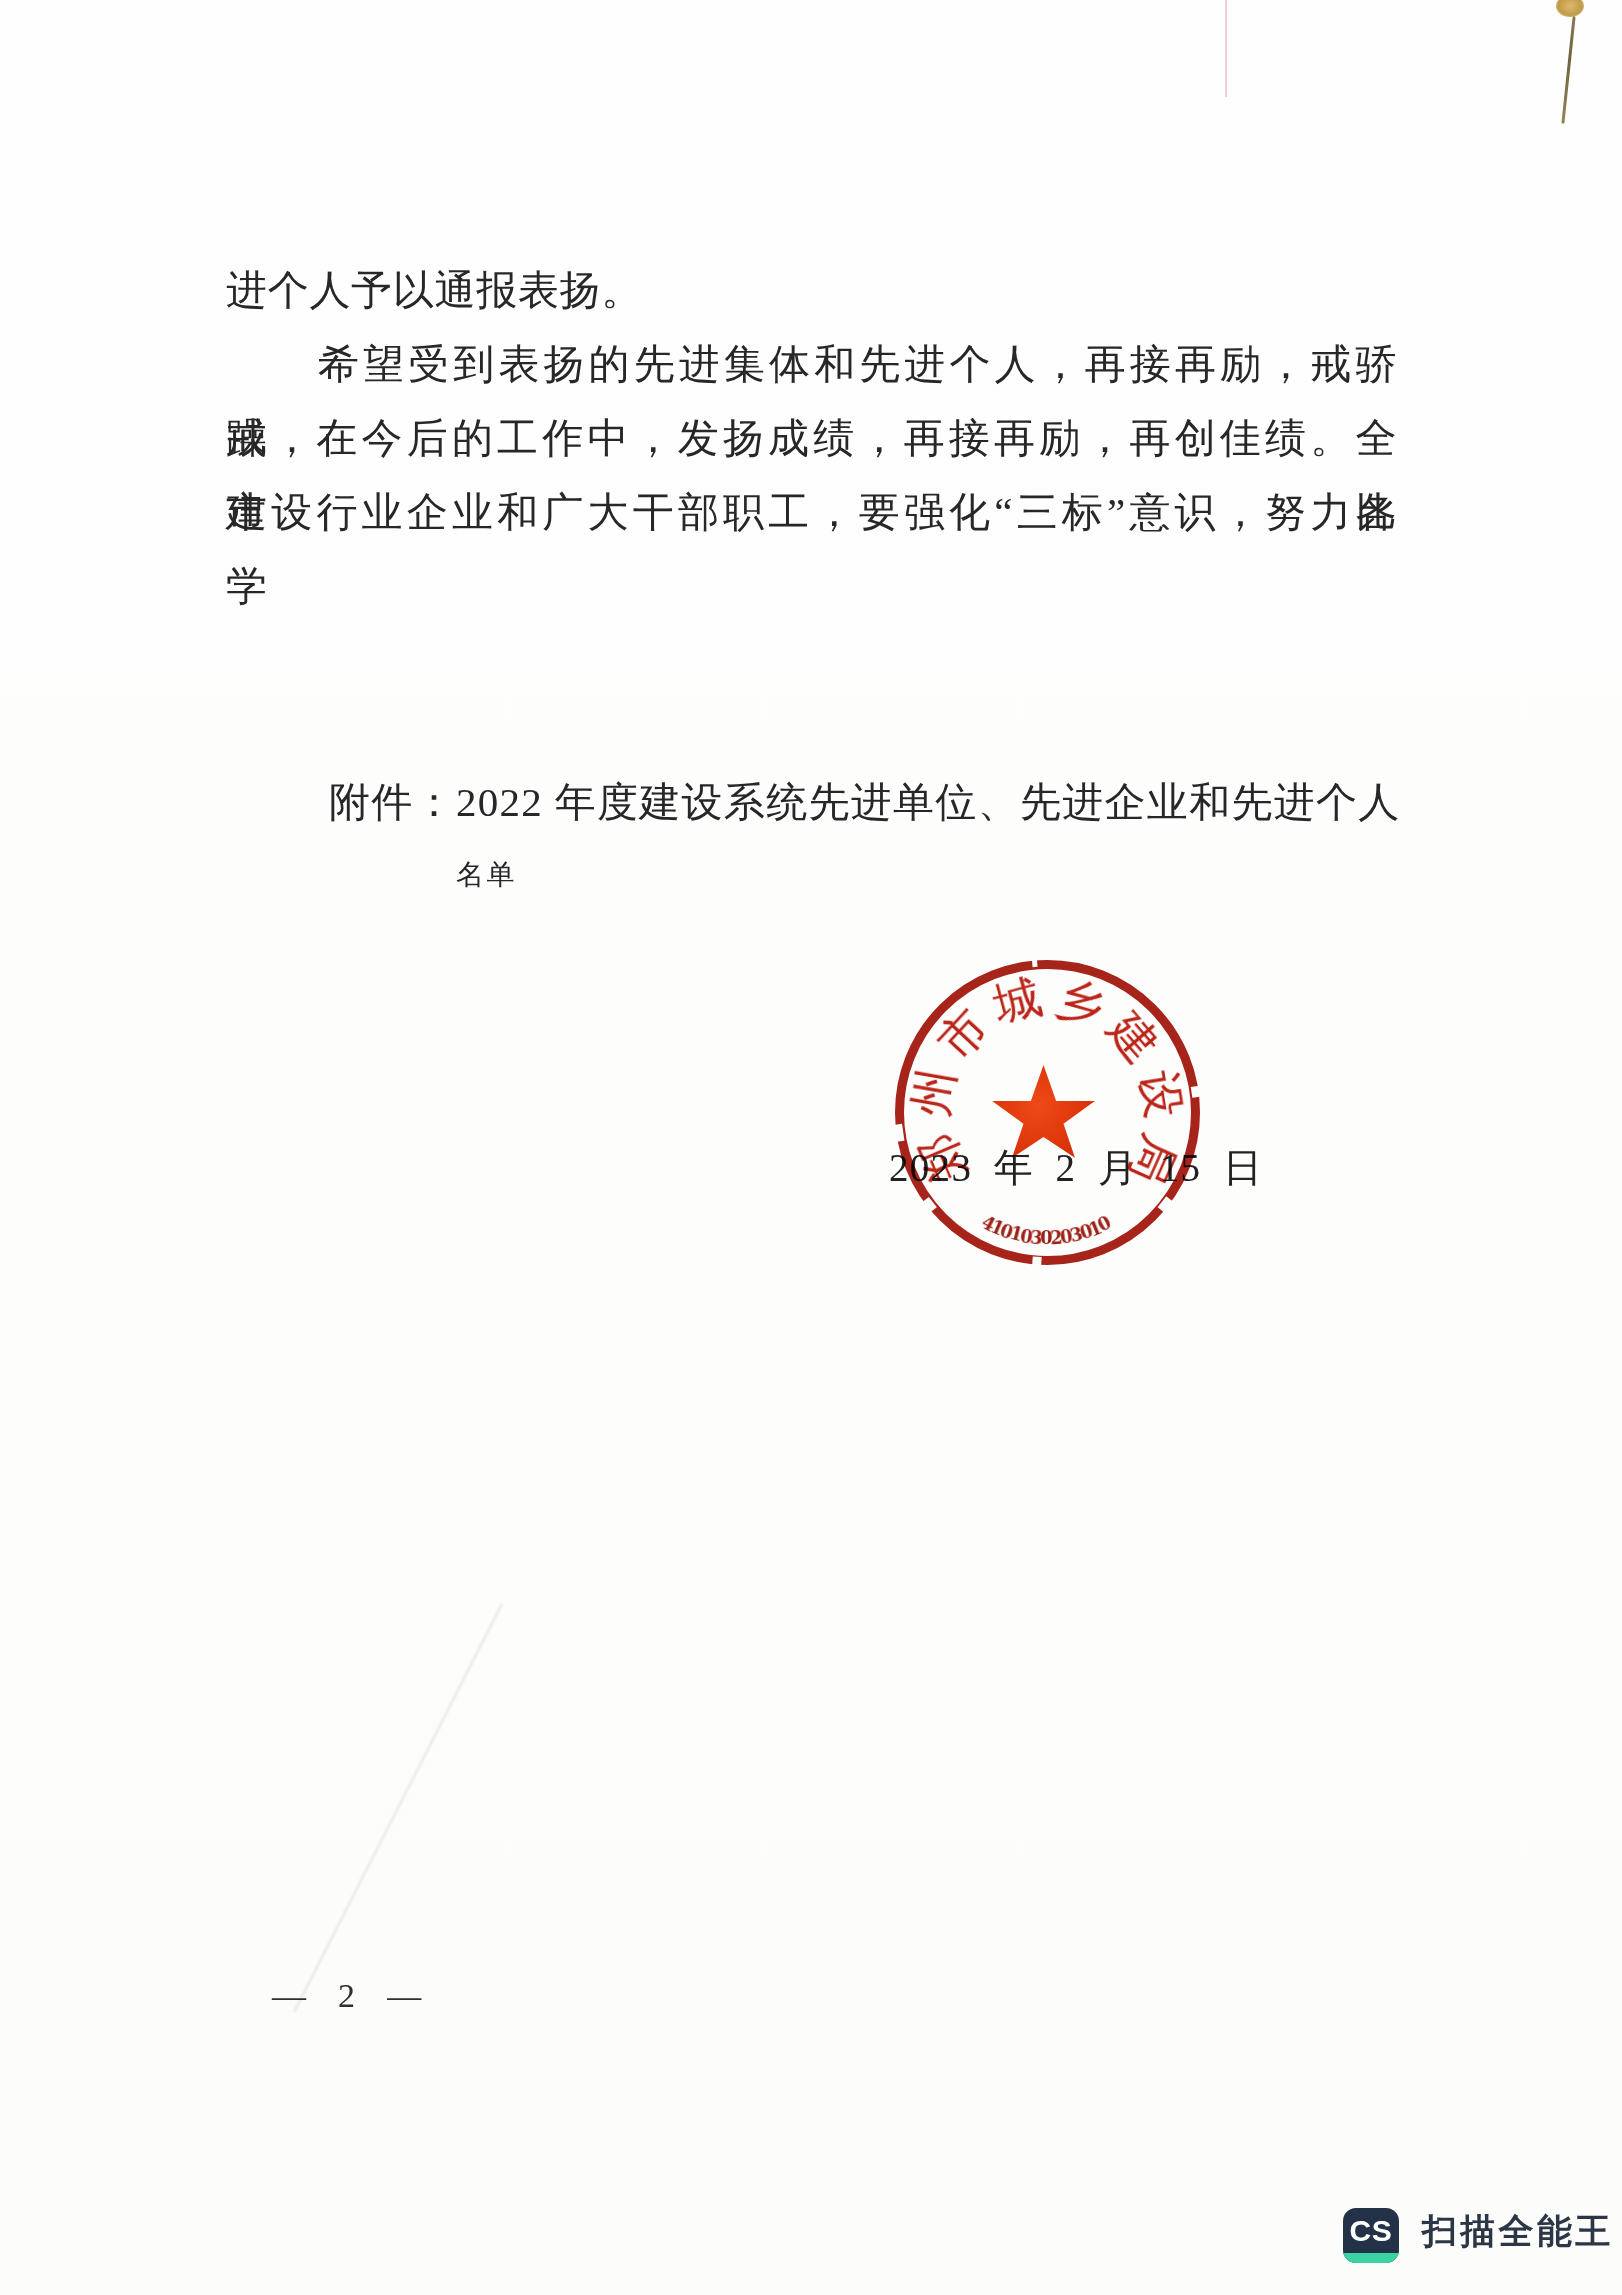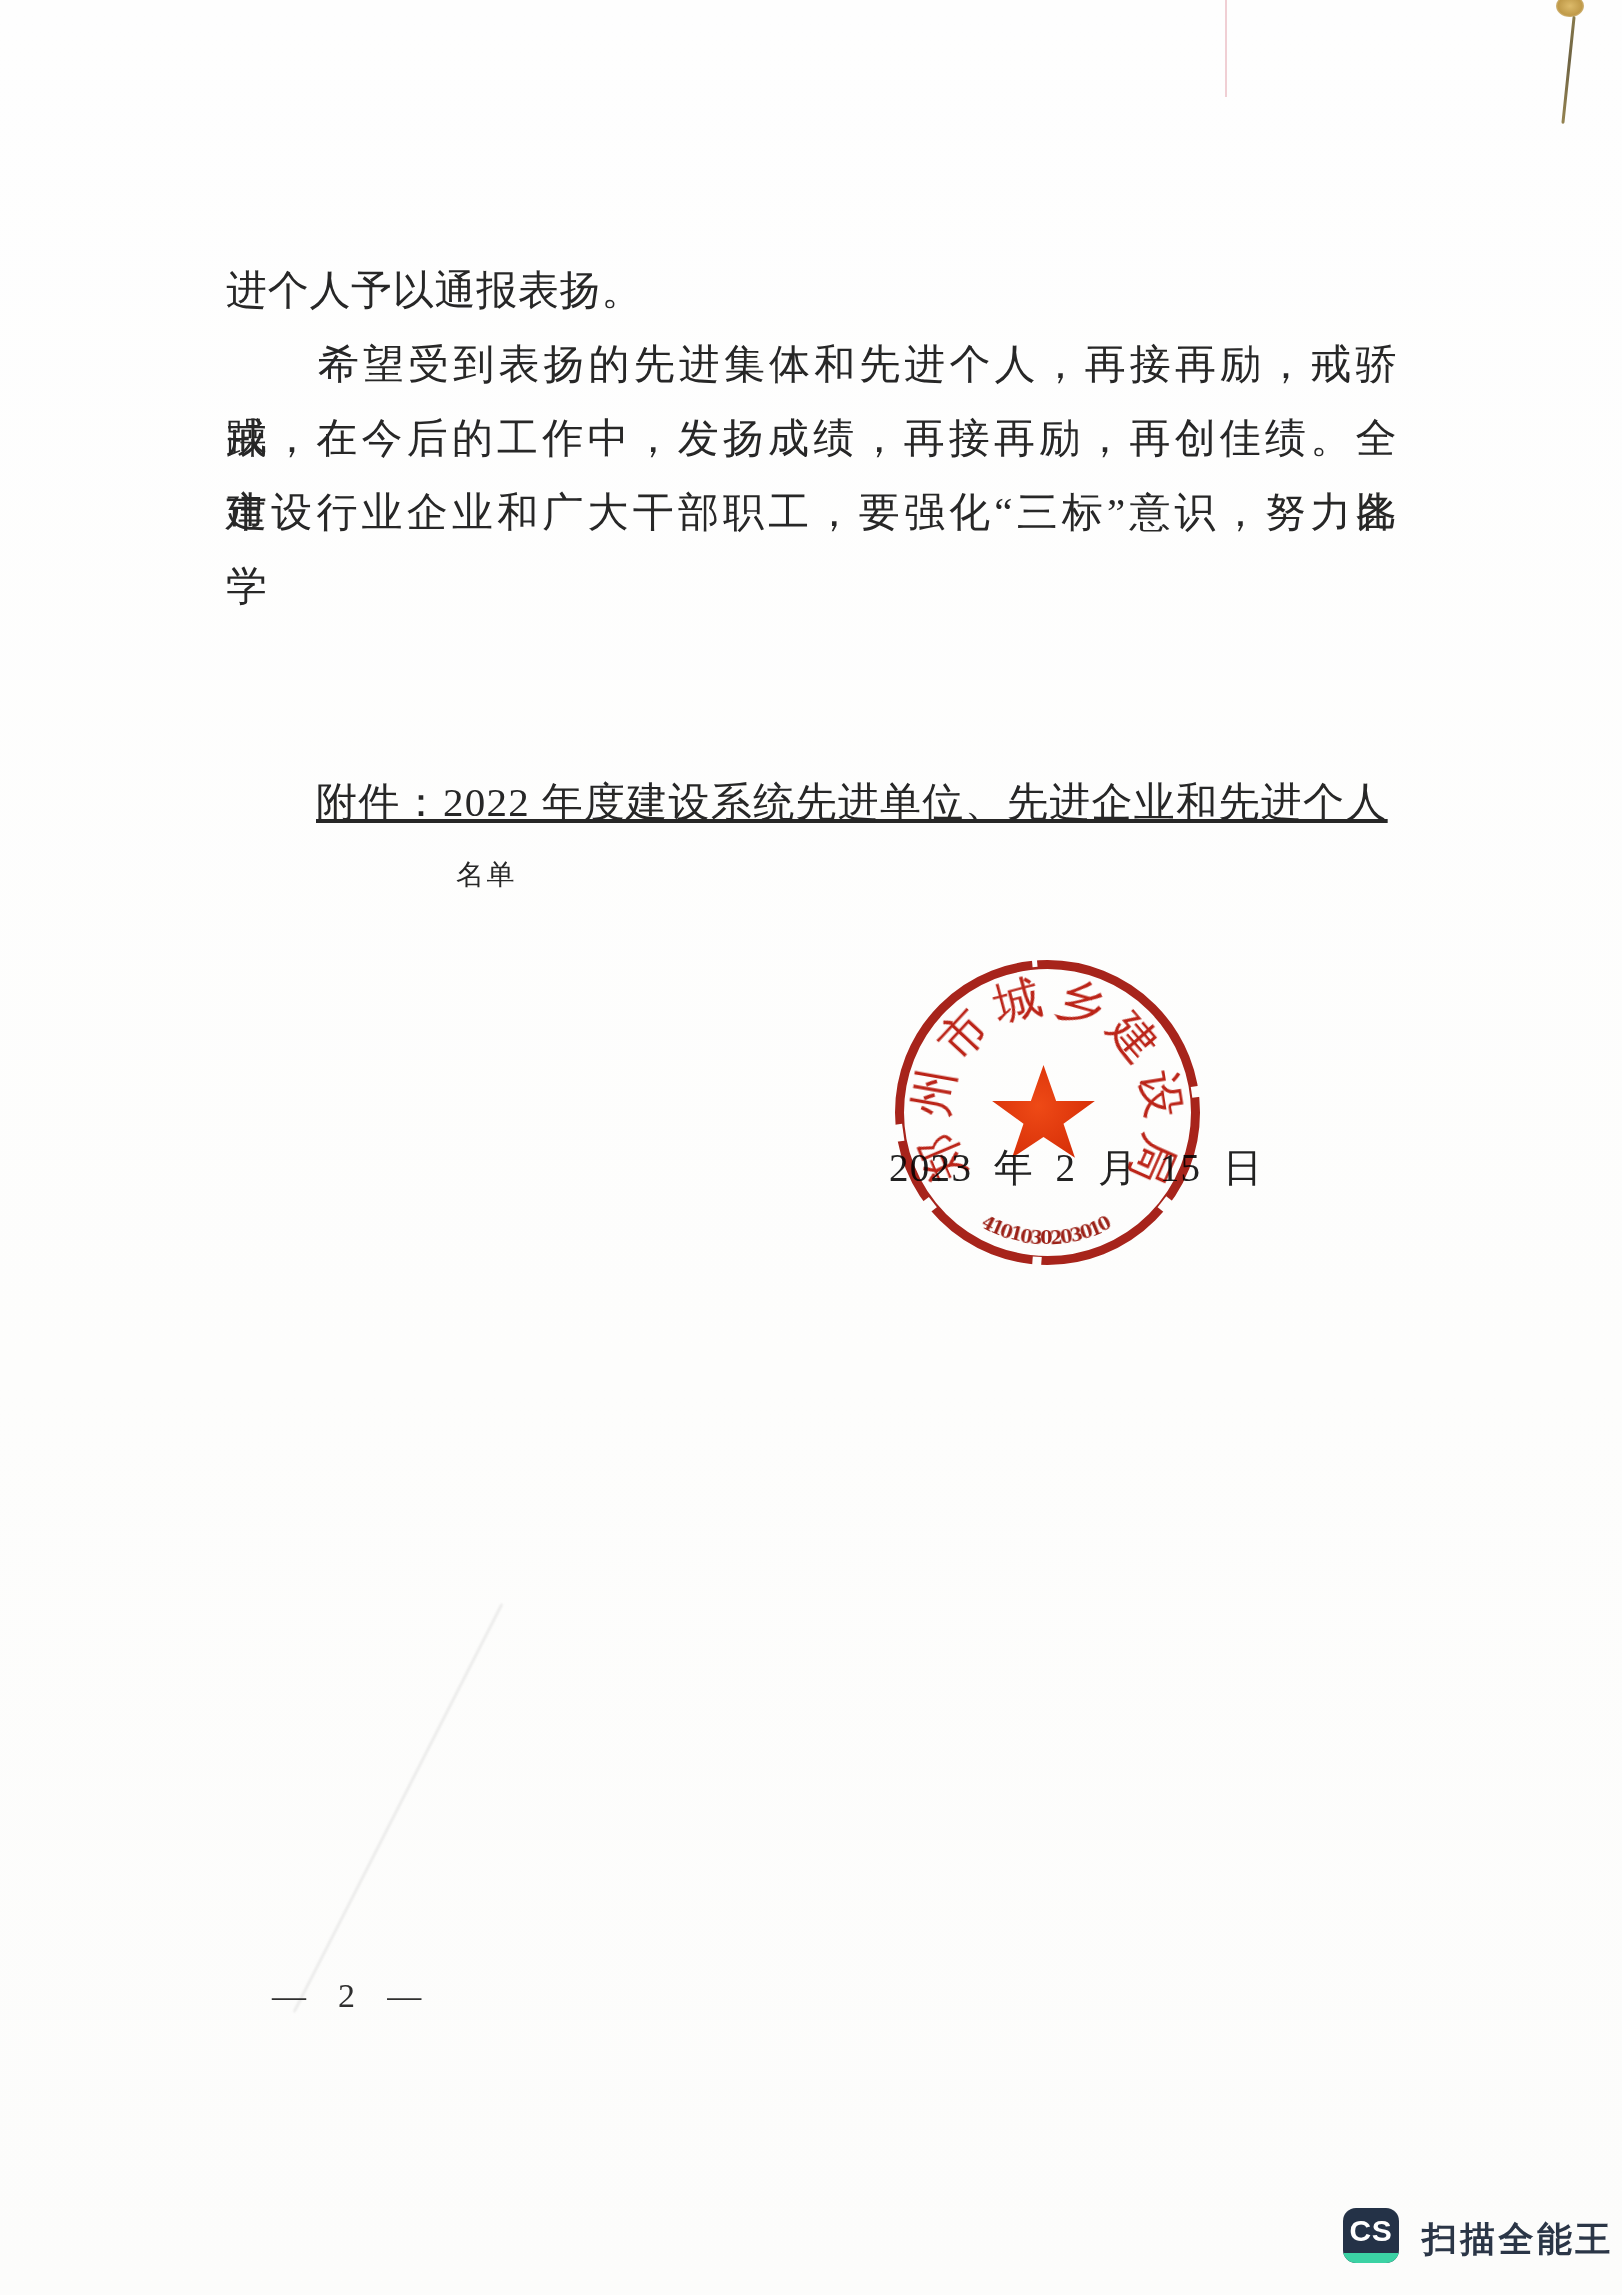--- a/index.html
+++ b/index.html
@@ -22,22 +22,22 @@
     color:#272727;
   }
   .line.j {
     white-space:normal;
     text-align:justify; text-align-last:justify;
     letter-spacing:2.6px;
   }
   .line.indent { text-indent:92px; }
 
   
-  .attach1 { position:absolute; left:316px; top:765px; height:74px; line-height:74px;
-             font-size:41px; letter-spacing:1.3px; white-space:nowrap; z-index:1; color:#272727;text-decoration:underline; }
+  .attach1 { position:absolute; left:329px; top:765px; height:74px; line-height:74px;
+             font-size:41px; letter-spacing:1.3px; white-space:nowrap; z-index:1; color:#272727; }
   .attach2 { position:absolute; left:456px; top:838px; height:74px; line-height:74px;
              font-size:28px; letter-spacing:2.6px; white-space:nowrap; z-index:1; color:#272727; }
 
   
   .issue-date { position:absolute; left:889px; top:1145px; height:59px; line-height:46px;
                 font-size:39px; letter-spacing:1.3px; word-spacing:10.5px; white-space:nowrap;
                 z-index:1; color:#222; }
 
   
   .seal { position:absolute; left:895px; top:960px; width:305px; height:305px;
@@ -55,21 +55,21 @@
   .seal-digit { position:absolute; width:17px; height:19.6px; line-height:19.6px; text-align:center;
                 font-size:17.7px; font-weight:bold; color:#9c2016;
                 font-family:"DejaVu Serif","Liberation Serif",serif; filter:blur(0.2px); }
   .seal-gap { position:absolute; background:#ffffff; }
 
   
   .page-number { position:absolute; left:272px; top:1966px; height:59px; line-height:59px;
                  font-size:34px; letter-spacing:11.8px; color:#2f2f2f; z-index:1; white-space:nowrap; }
 
   
-  .scanner { position:absolute; left:1343px; top:2208px; z-index:3; display:flex; align-items:flex-end; }
+  .scanner { position:absolute; left:1343px; top:2208px; z-index:3; display:flex; align-items:flex-start; }
   .cs-badge { position:relative; width:56px; height:55px; border-radius:13px;
               background:#243247; overflow:hidden; flex:0 0 auto; }
   .cs-badge .cs-label { position:absolute; left:0; top:0; width:56px; height:44px; line-height:46px;
               text-align:center; font-family:"Liberation Sans","DejaVu Sans",sans-serif;
               font-weight:bold; font-size:30px; color:#ffffff; letter-spacing:0.7px; }
   .cs-teal { position:absolute; left:0; bottom:0; width:56px; height:10.5px; background:#3bd2a4; }
   .cs-name { margin-left:23px; font-family:"Liberation Sans","DejaVu Sans",sans-serif;
              font-weight:bold; font-size:35px; color:#2b3647; letter-spacing:3.3px; white-space:nowrap; }
 
   

